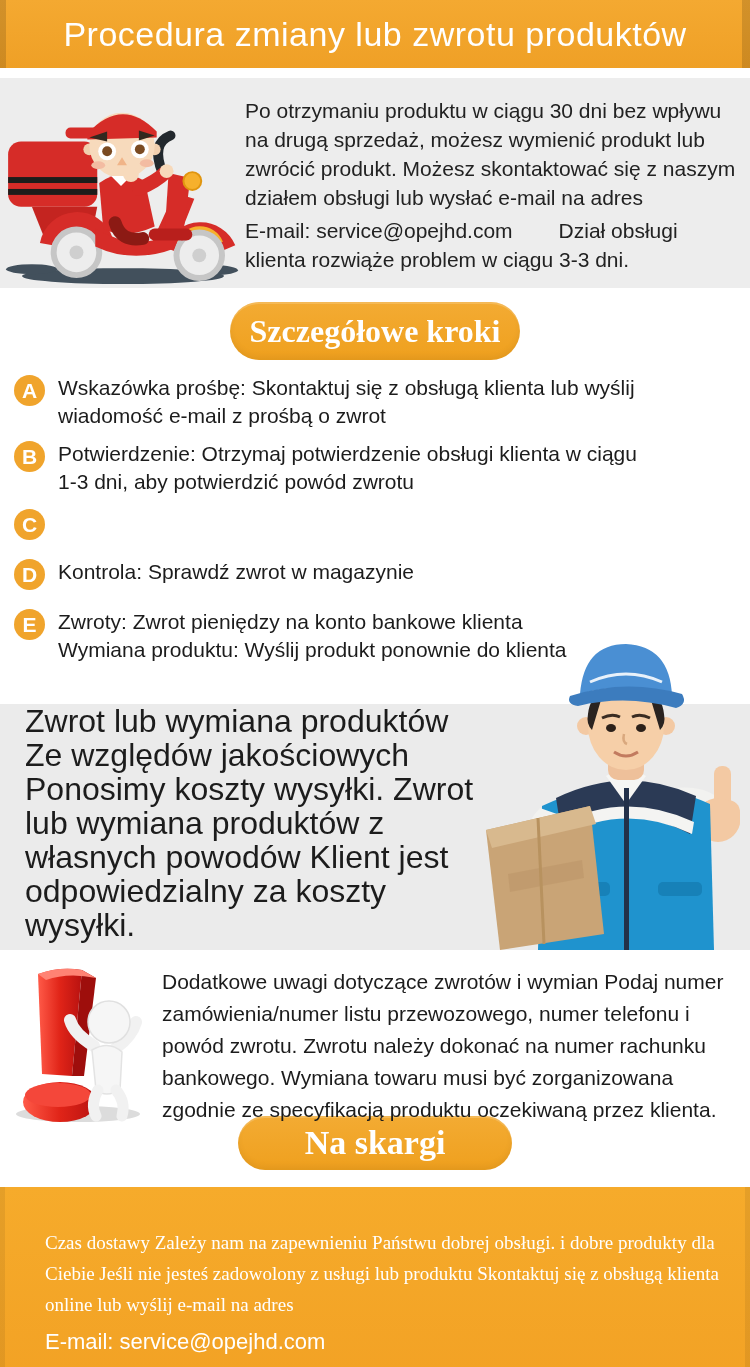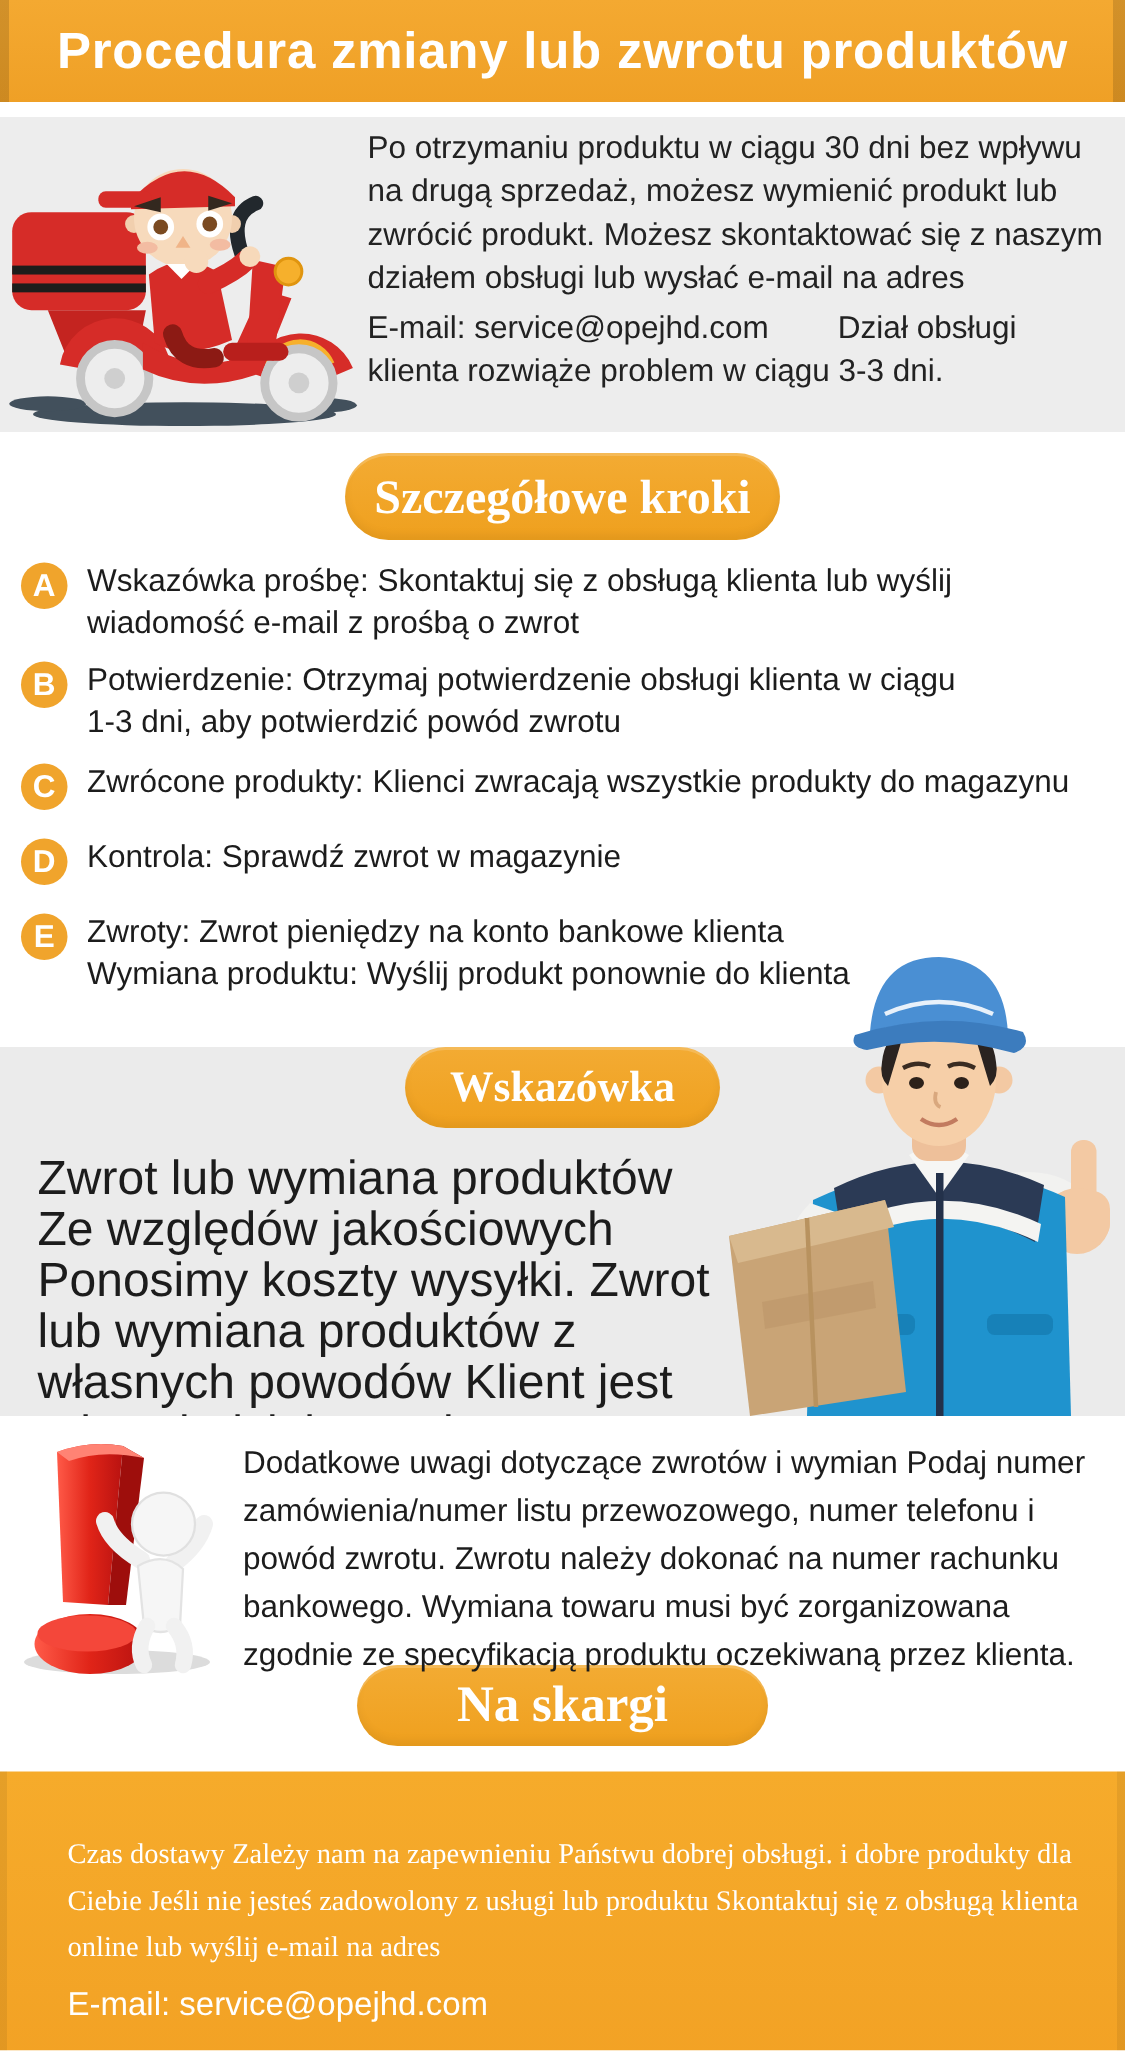--- a/index.html
+++ b/index.html
@@ -7,28 +7,28 @@
   body { font-family:"Liberation Sans", sans-serif; color:#1f1f1f; }
   #page { position:relative; width:750px; height:1367px; margin:0 auto; background:#ffffff; overflow:hidden; }
 
   
   .header {
     height:68px; display:flex; align-items:center; justify-content:center;
     background:
       linear-gradient(90deg, rgba(0,0,0,0.14) 0 6px, rgba(0,0,0,0) 6px calc(100% - 8px), rgba(0,0,0,0.14) calc(100% - 8px)),
       linear-gradient(180deg,#f4a931,#efa026);
   }
-  .header h1 { color:#ffffff; font-size:34px; font-weight:bold; letter-spacing:0.5px; }
+  .header h1 { color:#ffffff; font-size:34px; font-weight:normal; letter-spacing:0.5px; }
   .header-gap { height:10px; background:#ffffff; }
 
   
   .intro { height:210px; background:#ededed; display:flex; }
   .intro-art { width:245px; flex:0 0 245px; position:relative; }
   .intro-art svg { position:absolute; left:4px; top:4px; }
-  .intro-text { padding-top:6px; width:500px; font-size:21px; line-height:29px; color:#222; }
+  .intro-text { padding-top:18px; width:500px; font-size:21px; line-height:29px; color:#222; }
   .intro-email-row { margin-top:4px; font-size:21px; line-height:29px; }
   .intro-email-row .dept { margin-left:46px;margin-top:31px; }
 
   
   .pill {
     display:block; margin:0 auto; border:none; cursor:pointer; color:#ffffff; font-weight:bold;
     font-family:Liberation Serif, serif;
     background:linear-gradient(180deg,#f3ab33,#efa01e);
     border-radius:30px; box-shadow:inset 0 2px 0 rgba(255,255,255,0.18), inset 0 -4px 6px rgba(0,0,0,0.05);
     text-align:center;
@@ -158,21 +158,20 @@
         <div class="step-text">Wskazówka prośbę: Skontaktuj się z obsługą klienta lub wyślij
 wiadomość e-mail z prośbą o zwrot</div>
       </div>
       <div class="step step-b">
         <div class="step-badge">B</div>
         <div class="step-text">Potwierdzenie: Otrzymaj potwierdzenie obsługi klienta w ciągu
 1-3 dni, aby potwierdzić powód zwrotu</div>
       </div>
       <div class="step step-c">
         <div class="step-badge">C</div>
-        <div class="step-text">Zwrócone produkty: Klienci zwracają wszystkie produkty do magazynu</div>
       </div>
       <div class="step step-d">
         <div class="step-badge">D</div>
         <div class="step-text">Kontrola: Sprawdź zwrot w magazynie</div>
       </div>
       <div class="step">
         <div class="step-badge">E</div>
         <div class="step-text">Zwroty: Zwrot pieniędzy na konto bankowe klienta
 Wymiana produktu: Wyślij produkt ponownie do klienta</div>
       </div>
@@ -219,21 +218,20 @@
         <ellipse cx="163" cy="90" rx="5" ry="4" fill="#2c211a"></ellipse>
         <path d="M146 96 Q144 104 149 106" stroke="#d9a87e" stroke-width="2.5" fill="none"></path>
         <path d="M136 114 Q148 122 160 114" stroke="#c27b5f" stroke-width="3" fill="none"></path>
 
         <path d="M8 192 L112 168 L126 296 L22 312 Z" fill="#c9a476"></path>
         <path d="M8 192 L112 168 L118 186 L14 210 Z" fill="#d8b98e"></path>
         <path d="M30 236 L104 222 L106 240 L32 254 Z" fill="#bd9669" opacity="0.6"></path>
         <path d="M60 180 L66 306" stroke="#b8925f" stroke-width="3"></path>
       </svg>
     </div>
-    <button class="pill pill-tip">Wskazówka</button>
     <div class="tip-paragraph">Zwrot lub wymiana produktów Ze względów jakościowych Ponosimy koszty wysyłki. Zwrot lub wymiana produktów z własnych powodów Klient jest odpowiedzialny za koszty wysyłki.</div>
   </div>
 
   <div class="notes">
     <div class="notes-art">
       <svg width="150" height="160" viewBox="0 0 150 160">
         <defs>
           <linearGradient id="redg" x1="0" y1="0" x2="1" y2="0">
             <stop offset="0" stop-color="#ff5a48"></stop>
               <stop offset="0.5" stop-color="#e02418"></stop>

